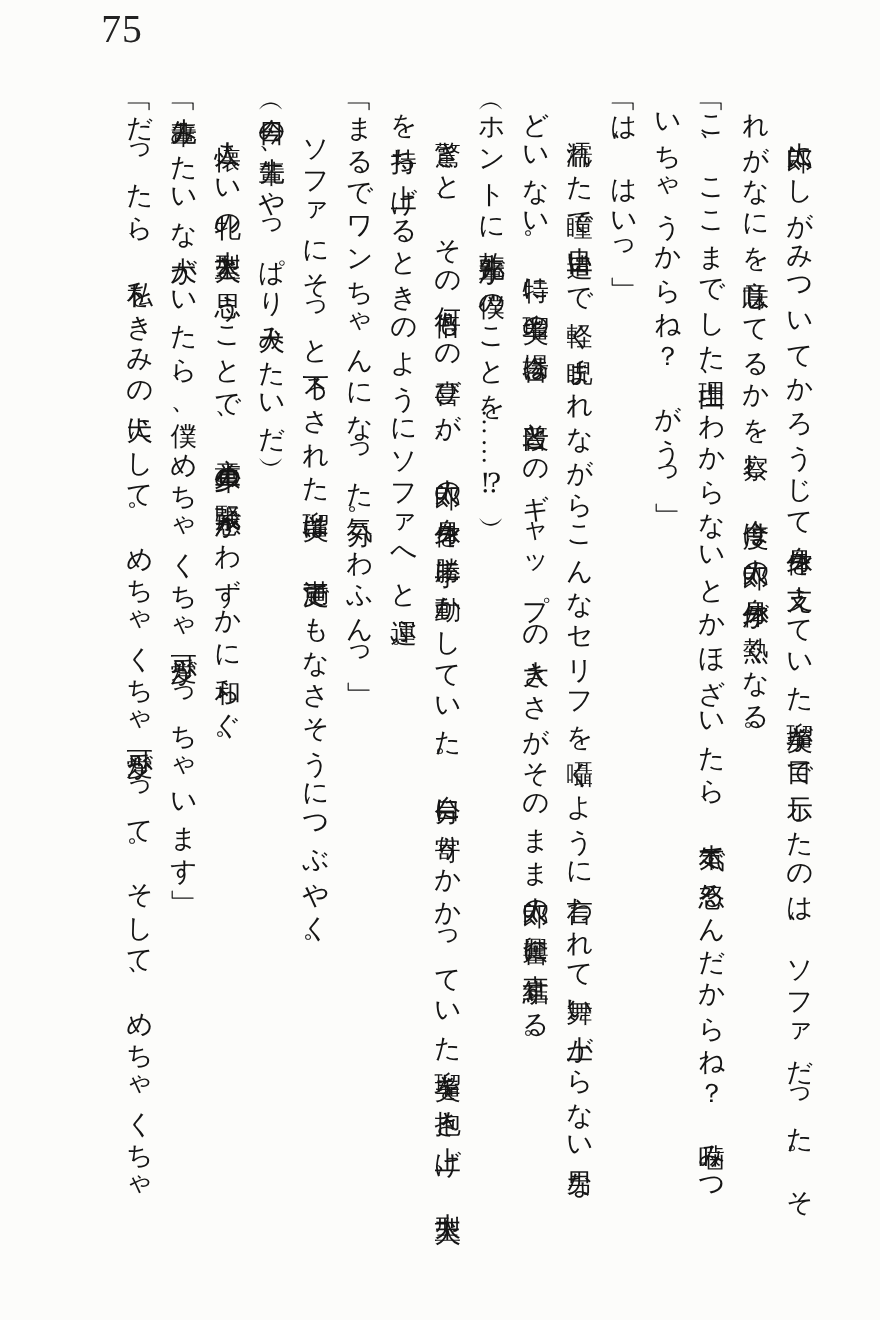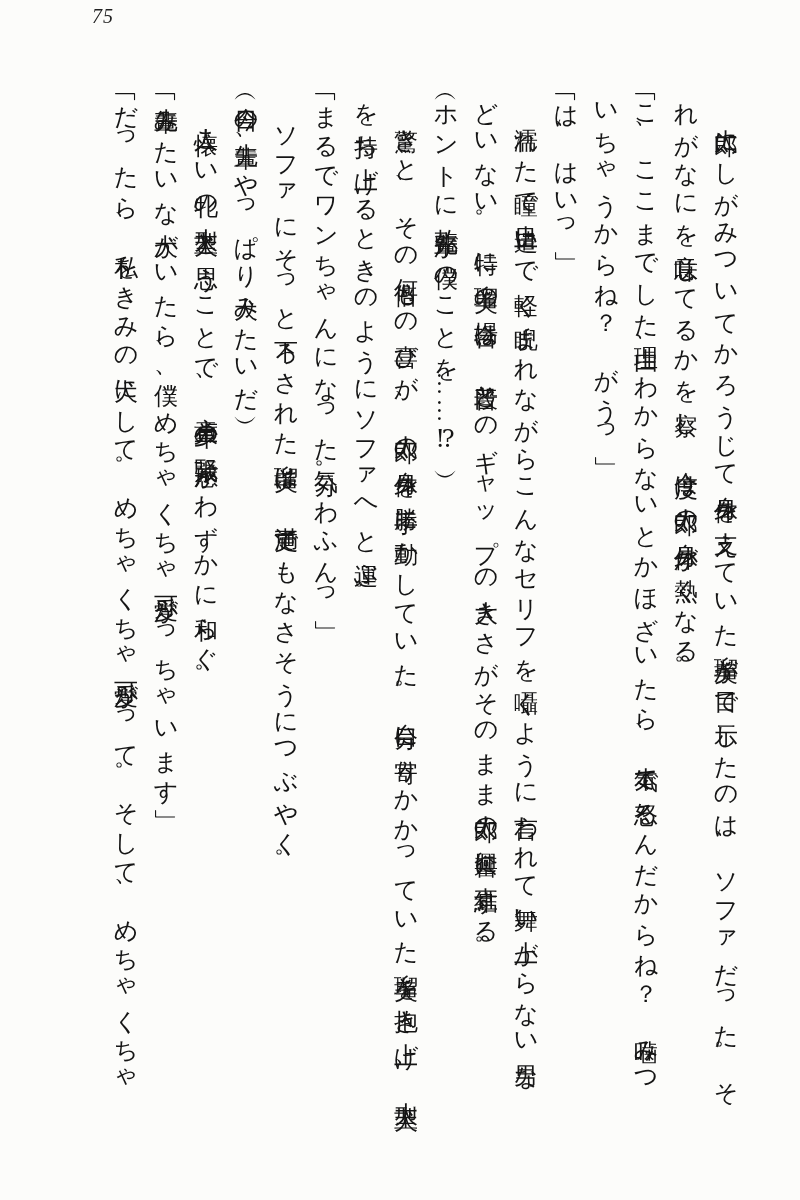--- a/index.html
+++ b/index.html
@@ -11,22 +11,21 @@
     width: 800px;
     height: 1200px;
     background: #fcfcfa;
     overflow: hidden;
     font-family: "Liberation Serif", "DejaVu Serif", serif;
   }
   .page-number {
     position: absolute;
     top: 5px;
     left: 92px;
-    font-size: 20px;
-    font-style: italic;
+    font-size: 36px;
     color: #222222;
     letter-spacing: 1px;
   }
   .text-block {
     position: absolute;
     top: 86px;
     right: 54px;
     height: 1020px;
     writing-mode: vertical-rl;
     -webkit-writing-mode: vertical-rl;

